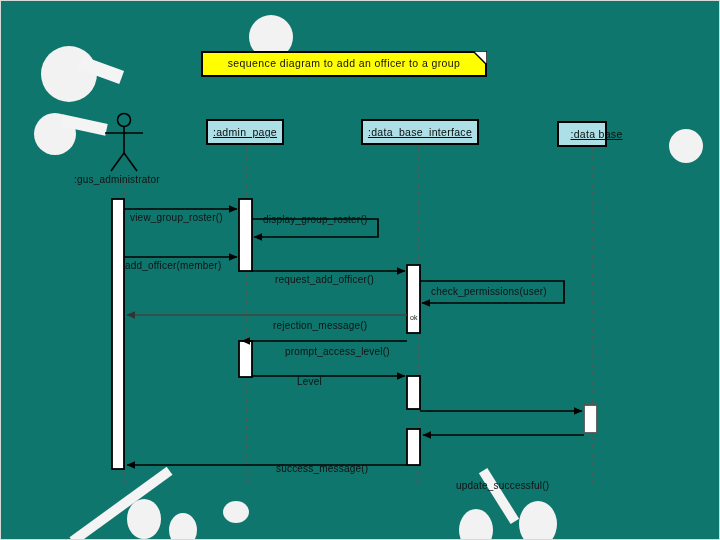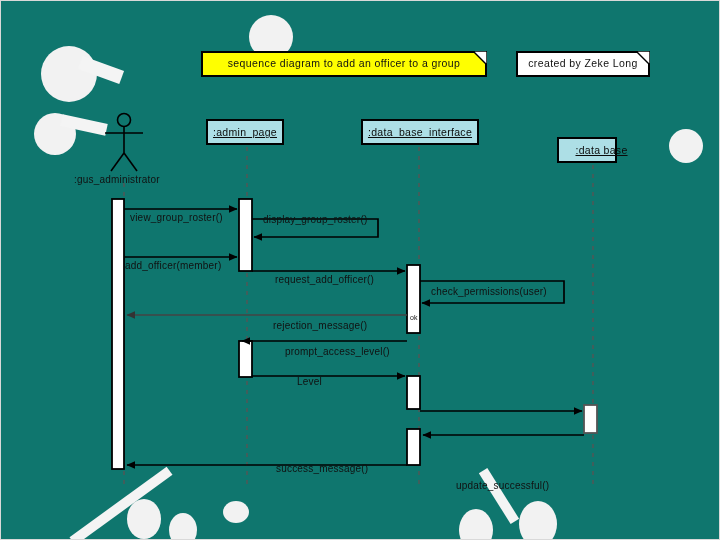--- a/index.html
+++ b/index.html
@@ -112,34 +112,28 @@
     </g>
   </svg>
 
   <div class="note note-yellow" style="left:200px;top:50px;width:286px;height:26px;">
     <span>sequence diagram to add an officer to a group</span>
     <svg class="fold" viewBox="0 0 14 14">
       <path d="M0,0 L14,14 L14,0 z" fill="#ffffff" stroke="#000" stroke-width="1.4"></path>
     </svg>
   </div>
 
-  <div class="note note-white" style="left:515px;top:50px;width:134px;height:26px;">
-    <span>created by Zeke Long</span>
-    <svg class="fold" viewBox="0 0 14 14">
-      <path d="M0,0 L14,14 L14,0 z" fill="#ffffff" stroke="#000" stroke-width="1.4"></path>
-    </svg>
-  </div>
 
   <div class="lifebox" style="left:205px;top:118px;width:78px;height:26px;justify-content:center;">
     <span>:admin_page</span>
   </div>
   <div class="lifebox" style="left:360px;top:118px;width:118px;height:26px;">
     <span>:data_base_interface</span>
   </div>
-  <div class="lifebox" style="left:556px;top:136px;width:60px;height:26px;padding-left:29px;">
+  <div class="lifebox" style="left:556px;top:120px;width:50px;height:26px;padding-left:29px;">
     <span>:data base</span>
   </div>
 
   <div class="actor-label" style="left:73px;top:173px;">
     <span>:gus_administrator</span>
   </div>
 
   <div class="msg-label" style="left:129px;top:211px;"><span>view_group_roster()</span></div>
 
   <div class="msg-label" style="left:262px;top:213px;"><span>display_group_roster()</span></div>

